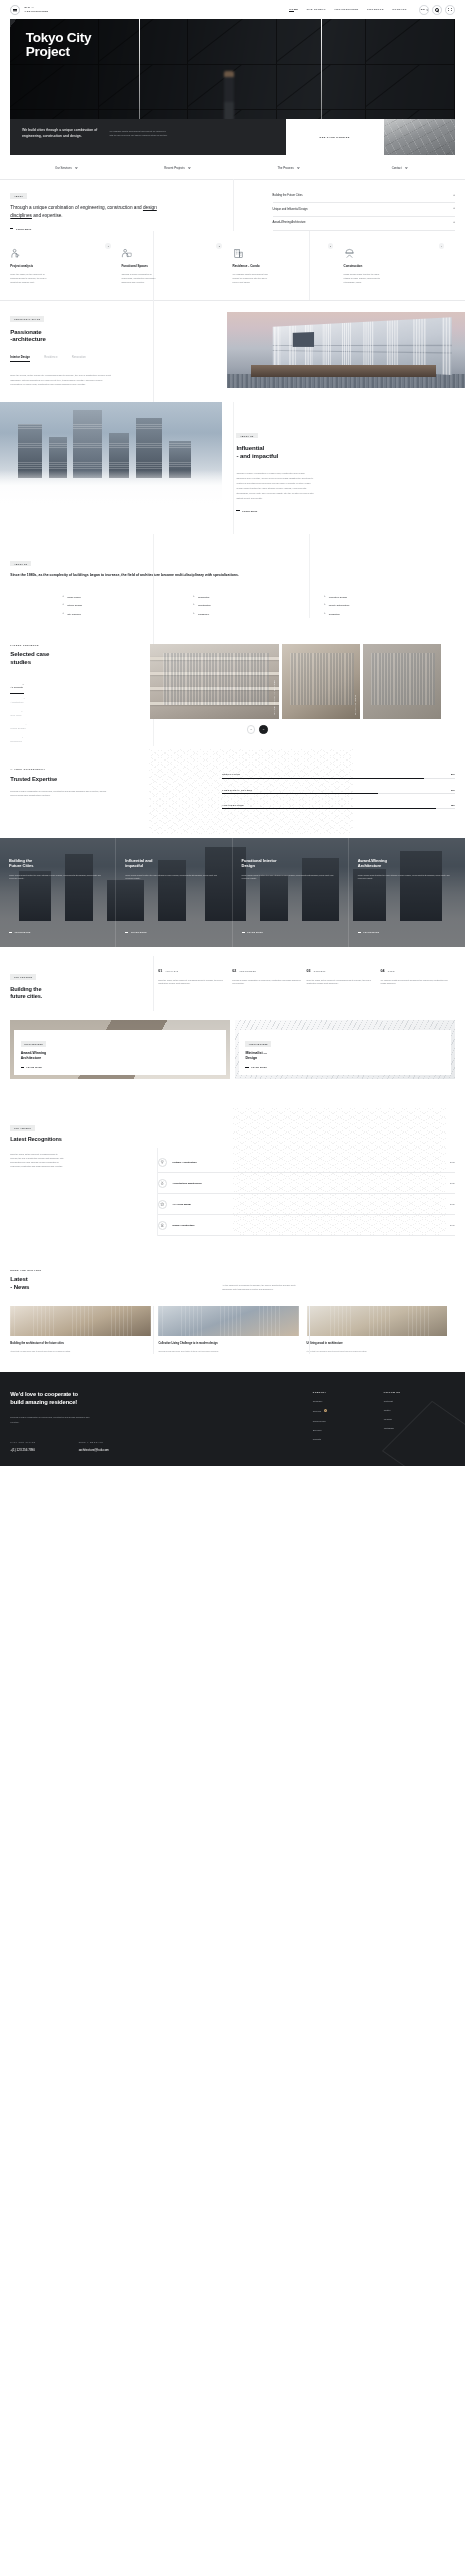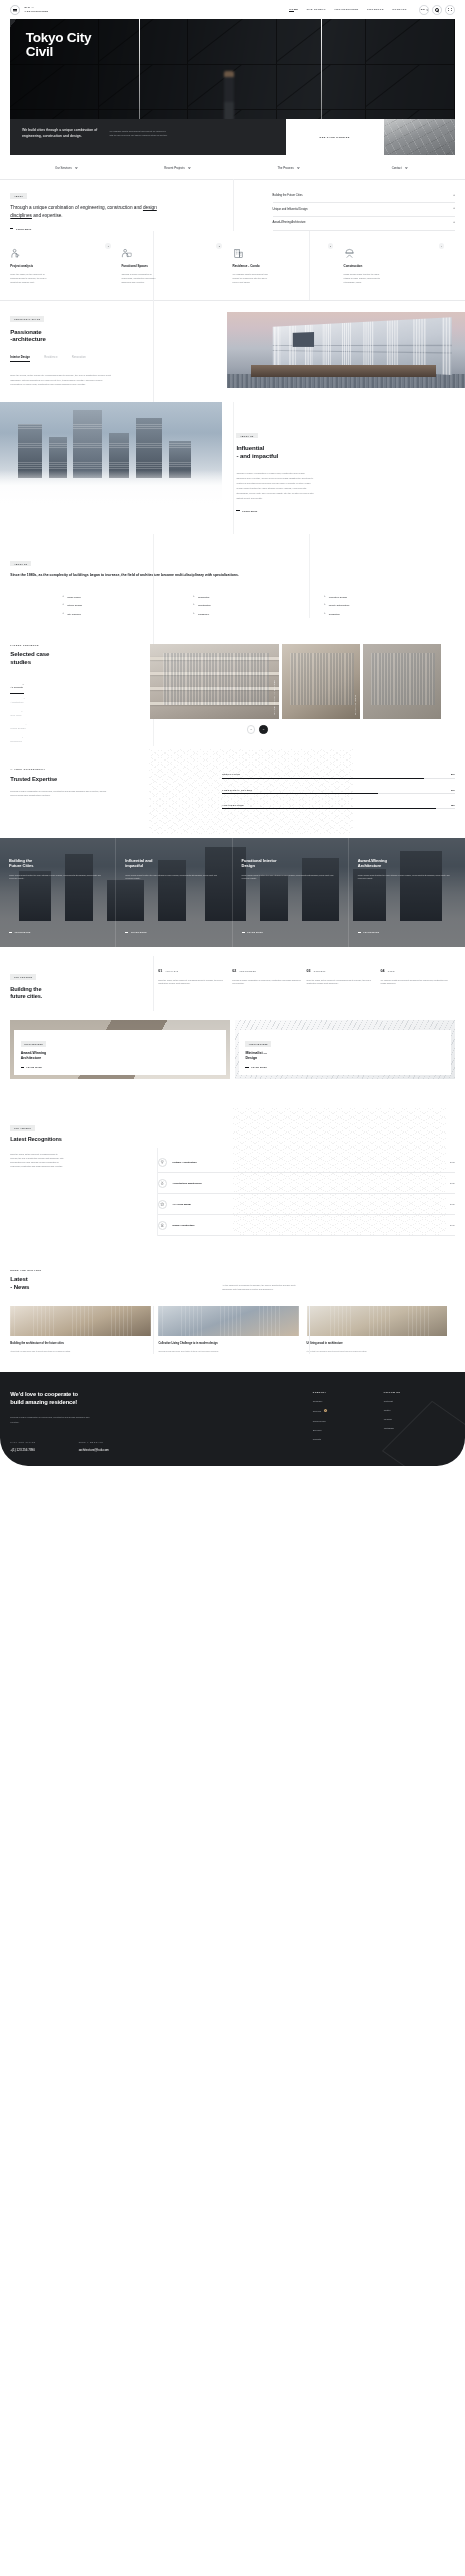--- a/index.html
+++ b/index.html
@@ -2,21 +2,21 @@
 <html style="font-size:10.3px"><head>
 <meta charset="utf-8">
 <style>
   * { margin:0; padding:0; box-sizing:border-box; }
   html,body { width:465px; }
   body {
     font-family: "Liberation Sans", sans-serif;
     background:#ffffff; color:#14161a;
     -webkit-font-smoothing:antialiased;
   }
-  .page { width:465px; position:relative; overflow:hidden;border-radius:28px; }
+  .page { width:465px; position:relative; overflow:hidden; }
 
   
   .header { height:19.4px; display:flex; align-items:center; padding:0 10.3px; background:#fff; }
   .logo-wrap { display:flex; align-items:center; gap:4.5px; }
   .logo-mark {
     width:9.7px; height:9.7px; border:0.6px solid #c9ccd0; border-radius:50%;
     display:flex; align-items:center; justify-content:center;
   }
   .logo-mark span { display:block; width:3.9px; height:0.6px; background:#14161a; box-shadow:0 1.3px 0 #14161a; }
   .logo-text { font-size:2.3px; font-weight:700; letter-spacing:0.5px; line-height:1.5; }
@@ -338,21 +338,21 @@
           <div></div>
       </div>
       <div class="hero-grad"></div>
       <div class="hero-light" style="left:29%"></div>
       <div class="hero-light" style="left:70%"></div>
       <div class="hero-person"></div>
       <div class="hero-floor"></div>
     </div>
     <div class="hero-title">
       <div>Tokyo City</div>
-      <div>Civil</div>
+      <div>Project</div>
     </div>
     <div class="hero-band">
       <div class="band-dark">
         <div class="band-h">We build cities through a unique combination of engineering, construction and design.</div>
         <div class="band-p">We embrace holistic development and support for employees with the aim of being a first-choice employer within our sectors.</div>
       </div>
       <div class="band-mid">
         <div class="band-cta">SEE CASE STUDIES</div>
       </div>
       <div class="band-img"></div>

